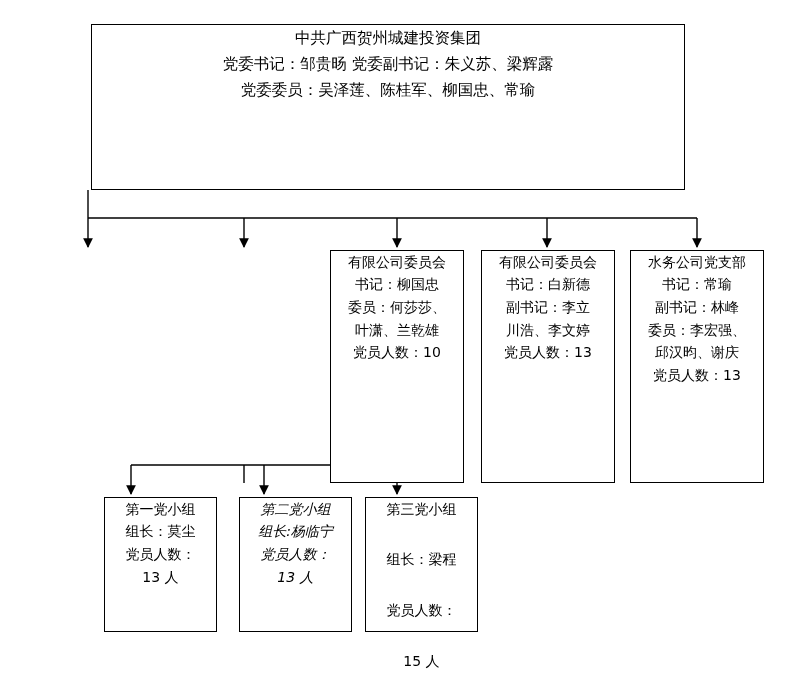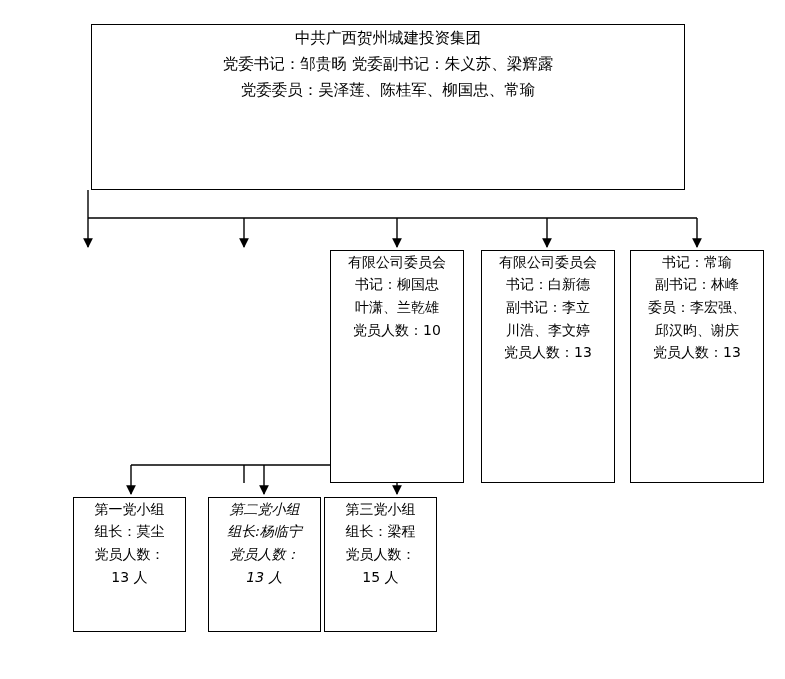--- a/index.html
+++ b/index.html
@@ -66,27 +66,28 @@
   #branch-0 { left: 20px; }
   #branch-1 { left: 177px; }
   #branch-2 { left: 330px; }
   #branch-3 { left: 481px; }
   #branch-4 { left: 630px; }
   .group {
     width: 113px;
     height: 135px;
     top: 497px;
     font-size: 14px;
+    margin-left: 31px;
   }
   .group .line {
     padding: 0.5px 0;
   }
   #group-0 { left: 73px; }
   #group-1 { left: 208px; font-style: italic; }
-  #group-2 { left: 324px; }
+  #group-2 { left: 334px; gap: 28px; }
 </style>
 </head>
 <body>
 
 <div id="canvas">
 
   <svg class="connectors" viewBox="0 0 785 679">
     <defs>
       <marker id="arrow" viewBox="0 0 10 10" refX="9" refY="5" markerWidth="7" markerHeight="7" orient="auto-start-reverse">
         <path d="M 0 0 L 10 5 L 0 10 z" fill="#000000"></path>
@@ -114,33 +115,35 @@
     <span class="line">中共广西贺州城建投资集团</span>
     <span class="line">党委书记：邹贵旸  党委副书记：朱义苏、梁辉露</span>
     <span class="line">党委委员：吴泽莲、陈桂军、柳国忠、常瑜</span>
   </div>
 
 
 
   <div class="node branch" id="branch-2">
     <span class="line">有限公司委员会</span>
     <span class="line">书记：柳国忠</span>
+    <span class="line">委员：何莎莎、</span>
     <span class="line">叶潇、兰乾雄</span>
     <span class="line">党员人数：10</span>
   </div>
 
   <div class="node branch" id="branch-3">
     <span class="line">有限公司委员会</span>
     <span class="line">书记：白新德</span>
     <span class="line">副书记：李立</span>
     <span class="line">川浩、李文婷</span>
     <span class="line">党员人数：13</span>
   </div>
 
   <div class="node branch" id="branch-4">
+    <span class="line">水务公司党支部</span>
     <span class="line">书记：常瑜</span>
     <span class="line">副书记：林峰</span>
     <span class="line">委员：李宏强、</span>
     <span class="line">邱汉昀、谢庆</span>
     <span class="line">党员人数：13</span>
   </div>
 
   <div class="node group" id="group-0">
     <span class="line">第一党小组</span>
     <span class="line">组长：莫尘</span>

